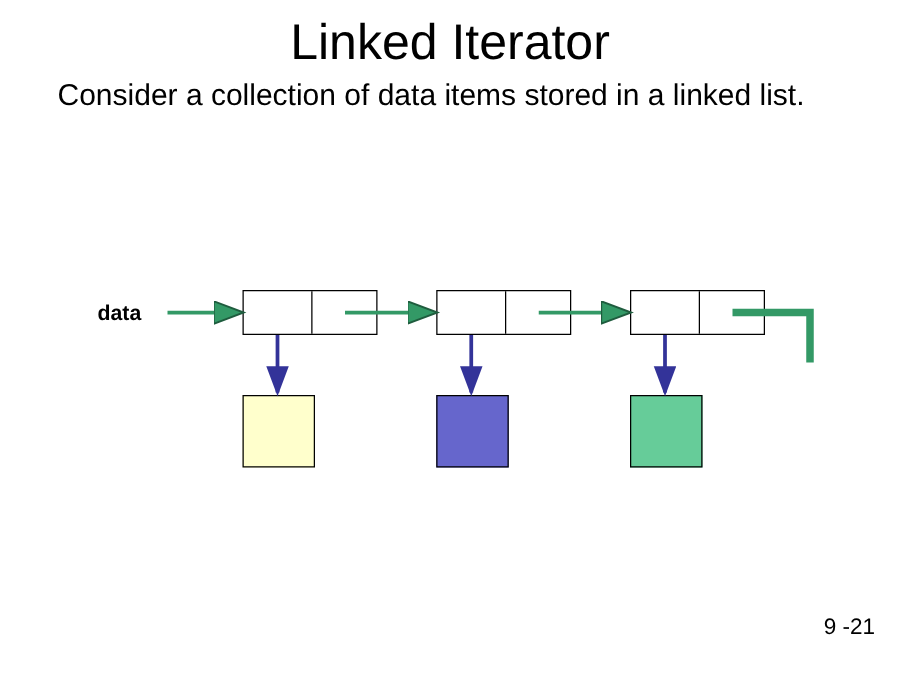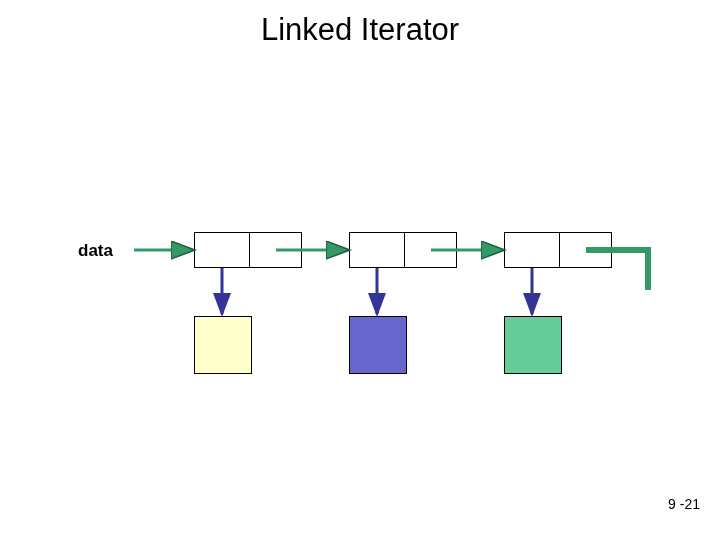--- a/index.html
+++ b/index.html
@@ -15,21 +15,21 @@
     position: relative;
     width: 720px;
     height: 540px;
   }
   .title {
     position: absolute;
     top: 12px;
     left: 0;
     width: 720px;
     text-align: center;
-    font-size: 31px;
+    font-size: 40px;
     font-weight: 400;
     color: #000;
   }
   .body-text {
     position: absolute;
     top: 62px;
     left: 46px;
     width: 600px;
     font-size: 24px;
     font-weight: 400;
@@ -41,21 +41,21 @@
     top: 241px;
     left: 78px;
     font-size: 17px;
     font-weight: bold;
     color: #000;
   }
   .page-num {
     position: absolute;
     bottom: 28px;
     right: 20px;
-    font-size: 14px;
+    font-size: 18px;
     color: #000;
   }
 
   
   .node {
     position: absolute;
     width: 108px;
     height: 36px;
     border: 1px solid #000;
     background: #fff;
@@ -87,20 +87,21 @@
     width: 720px;
     height: 540px;
     pointer-events: none;
   }
 </style>
 </head>
 <body>
 
 <div class="slide">
   <div class="title">Linked Iterator</div>
+  <div class="body-text">Consider a collection of data items stored in a linked list.</div>
   <div class="head-label">data</div>
 
   <div class="node" style="left:194px; top:232px;">
     <div class="node-divider"></div>
   </div>
   <div class="node" style="left:349px; top:232px;">
     <div class="node-divider"></div>
   </div>
   <div class="node" style="left:504px; top:232px;">
     <div class="node-divider"></div>

